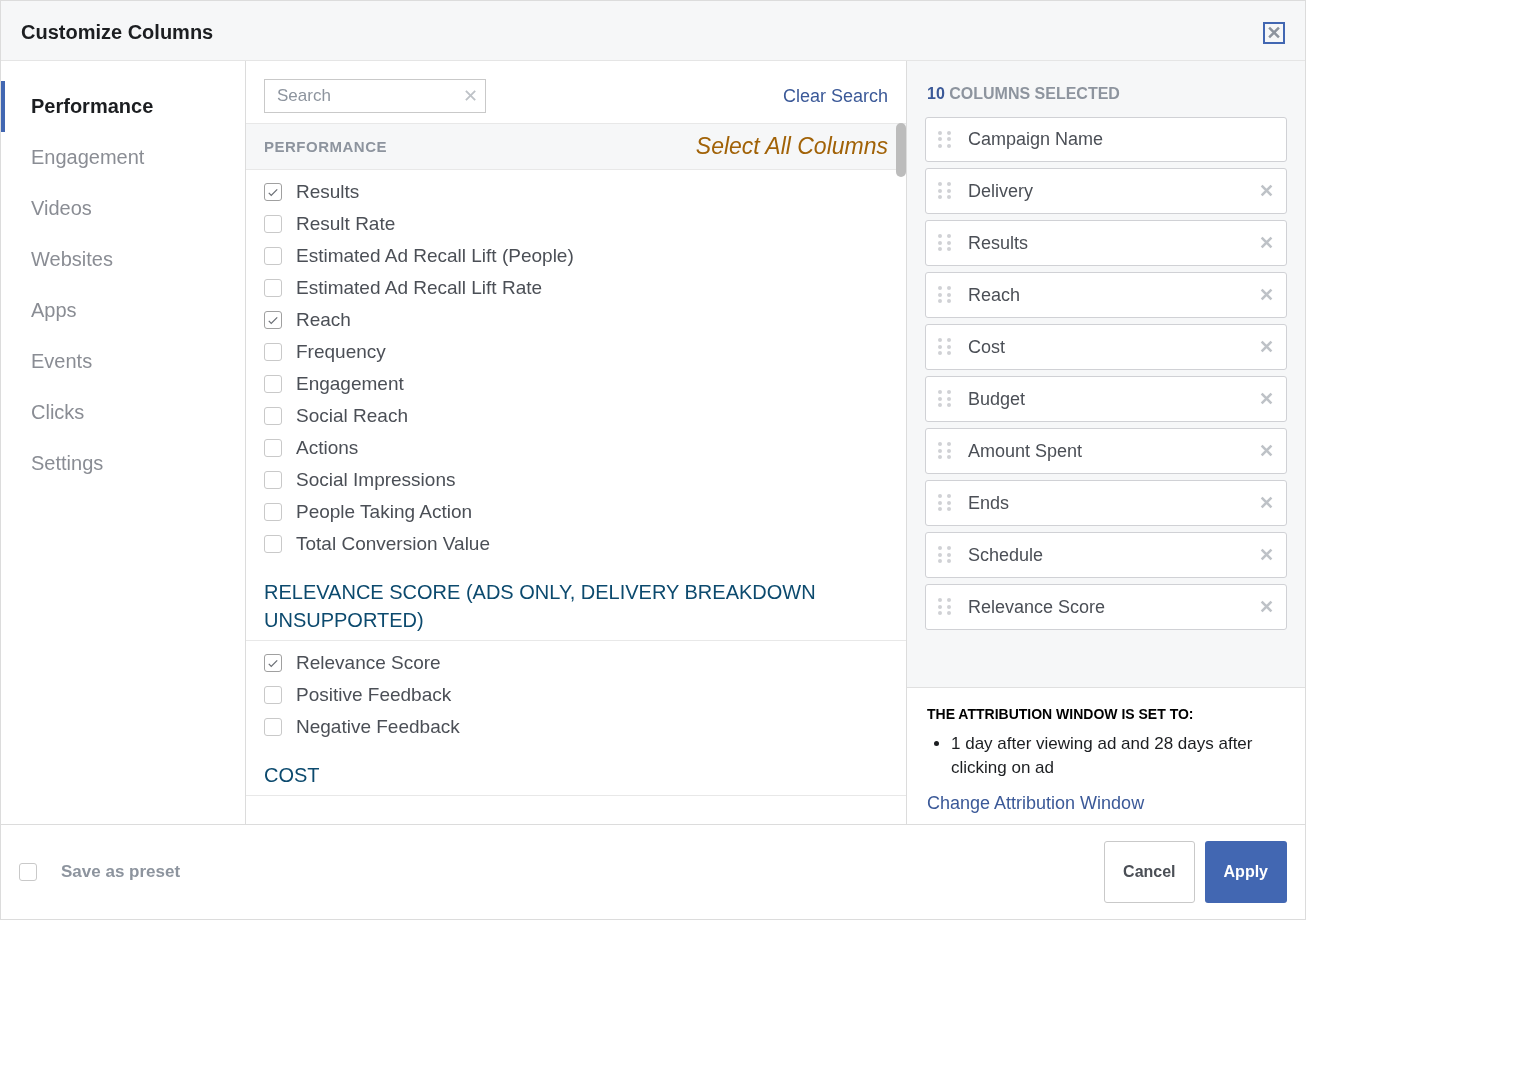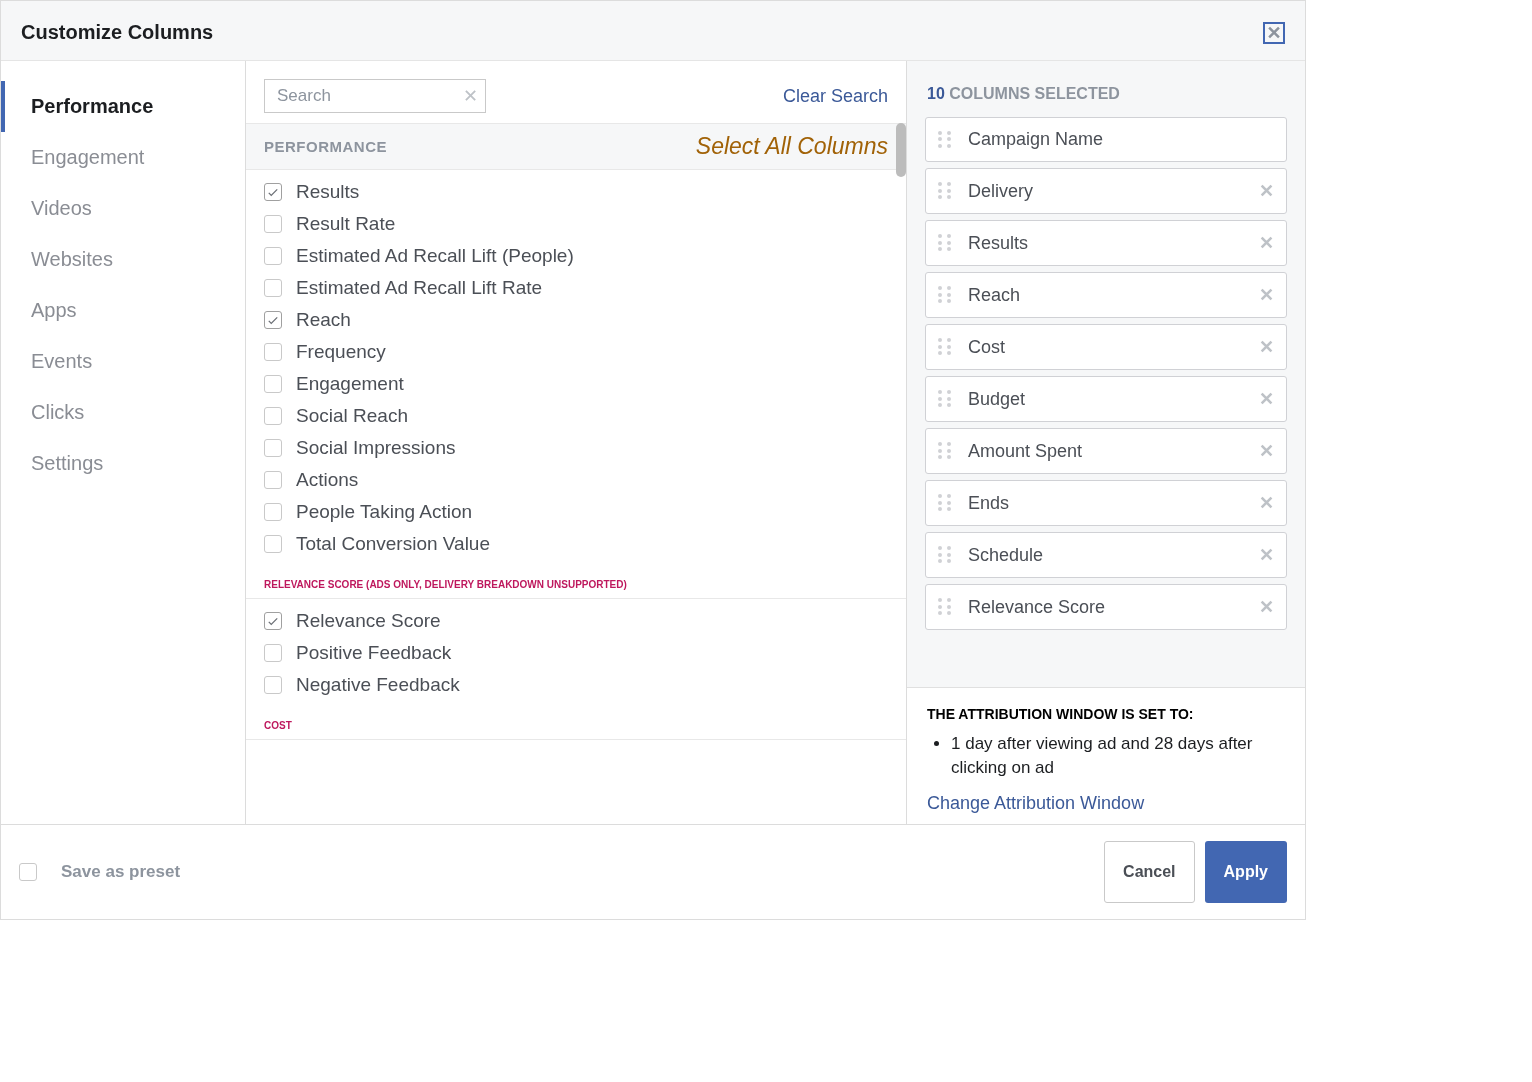--- a/index.html
+++ b/index.html
@@ -126,23 +126,23 @@
     color: #8d949e;
     letter-spacing: 0.5px;
   }
   .select-all-link {
     color: #a16207;
     font-size: 23px;
     cursor: pointer;
     font-style: italic;
   }
   .section-subtitle {
-    font-size: 10px;
-    font-weight: 700;
-    color: #be185d;
+    font-size: 20px;
+    font-weight: 400;
+    color: #0c4a6e;
     padding: 12px 18px 6px 18px;
     border-bottom: 1px solid #e8e8e8;
     line-height: 1.4;
   }
   .metric-list {
     padding: 6px 0;
   }
   .metric-row {
     display: flex;
     align-items: center;
@@ -377,25 +377,25 @@
             <div class="metric-row">
               <span class="checkbox"></span>
               <span>Engagement</span>
             </div>
             <div class="metric-row">
               <span class="checkbox"></span>
               <span>Social Reach</span>
             </div>
             <div class="metric-row">
               <span class="checkbox"></span>
+              <span>Actions</span>
+            </div>
+            <div class="metric-row">
+              <span class="checkbox"></span>
               <span>Social Impressions</span>
-            </div>
-            <div class="metric-row">
-              <span class="checkbox"></span>
-              <span>Actions</span>
             </div>
             <div class="metric-row">
               <span class="checkbox"></span>
               <span>People Taking Action</span>
             </div>
             <div class="metric-row">
               <span class="checkbox"></span>
               <span>Total Conversion Value</span>
             </div>
           </div>

